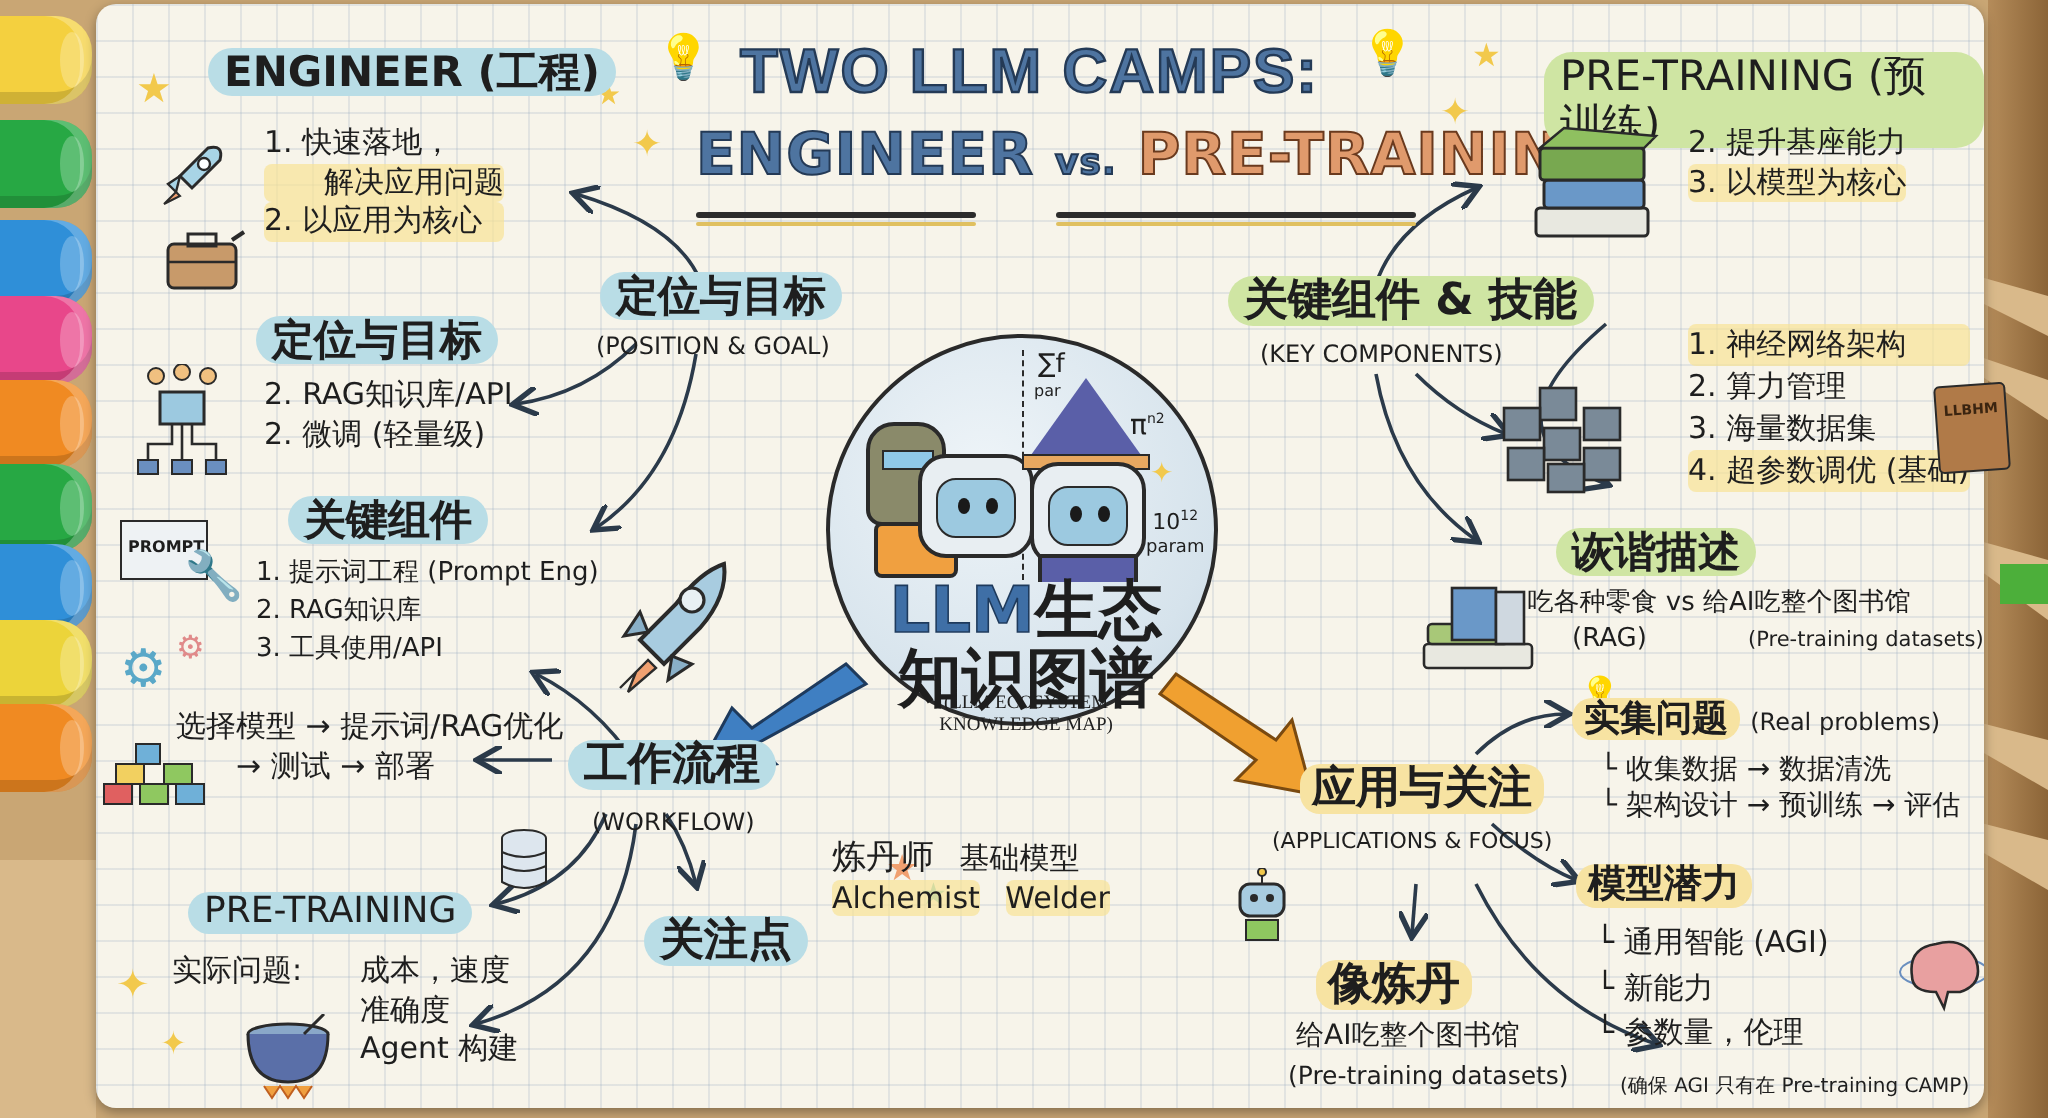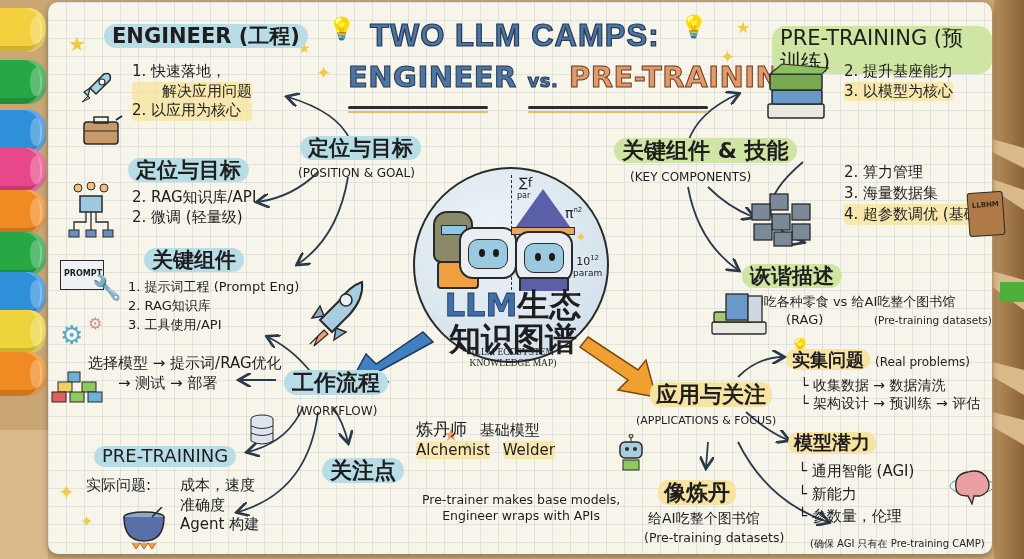--- a/index.html
+++ b/index.html
@@ -325,24 +325,20 @@
     </div>
     <div class="abs center-sub" style="left:30px;top:178px;width:136px;">(LLM ECOSYSTEM KNOWLEDGE MAP)</div>
   </div>
 
   <div class="abs t-md" style="left:368px;top:416px;">
     <span style="font-size:17px;">炼丹师</span>
     <span style="margin-left:8px;font-size:15px;">基础模型</span><br>
     <span class="hl-yellow-soft">Alchemist</span>
     <span class="hl-yellow-soft" style="margin-left:8px;">Welder</span>
   </div>
-  <div class="abs t-sm" style="left:374px;top:490px;text-align:center;font-size:12.5px;">
-    <span class="list-item">Pre-trainer makes base models,</span>
-    <span class="list-item">Engineer wraps with APIs</span>
-  </div>
 
   <svg class="icon" style="left:566px;top:432px;width:34px;height:38px;" viewBox="0 0 34 38">
     <line x1="17" y1="2" x2="17" y2="8" stroke="#2a2a2a"></line>
       <circle cx="17" cy="2" r="2" fill="#f2c94c" stroke="#2a2a2a"></circle>
     <rect x="6" y="8" width="22" height="16" rx="5" fill="#a8cce0" stroke="#2a2a2a" stroke-width="1.5"></rect>
     <circle cx="13" cy="15" r="2" fill="#2a2a2a"></circle>
       <circle cx="21" cy="15" r="2" fill="#2a2a2a"></circle>
     <rect x="9" y="26" width="16" height="10" fill="#8fc860" stroke="#2a2a2a"></rect>
   </svg>
 
@@ -355,20 +351,21 @@
   <svg class="icon" style="left:716px;top:58px;width:66px;height:66px;" viewBox="0 0 66 66">
     <rect x="4" y="44" width="56" height="14" rx="2" fill="#e8e8e0" stroke="#2a2a2a" stroke-width="1.5"></rect>
     <rect x="8" y="30" width="50" height="14" rx="2" fill="#6a98c8" stroke="#2a2a2a" stroke-width="1.5"></rect>
     <rect x="6" y="14" width="52" height="16" rx="2" fill="#78a850" stroke="#2a2a2a" stroke-width="1.5"></rect>
     <polygon points="6,14 18,4 64,8 58,14" fill="#8fc060" stroke="#2a2a2a" stroke-width="1.2"></polygon>
   </svg>
 
   <div class="abs h-lg hl-green" style="left:566px;top:136px;font-size:22px;">关键组件 &amp; 技能</div>
   <div class="abs t-sm" style="left:582px;top:168px;">(KEY COMPONENTS)</div>
   <div class="abs t-md" style="left:796px;top:160px;line-height:1.4;">
+    <span class="list-item hl-yellow-soft">1. 神经网络架构</span>
     <span class="list-item">2. 算力管理</span>
     <span class="list-item">3. 海量数据集</span>
     <span class="list-item hl-yellow-soft">4. 超参数调优 (基础)</span>
   </div>
 
   <svg class="icon" style="left:700px;top:190px;width:72px;height:56px;" viewBox="0 0 72 56">
     <g stroke="#2a2a2a" stroke-width="1.3" fill="#7a8a98">
       <rect x="22" y="2" width="18" height="16"></rect>
         <rect x="4" y="12" width="18" height="16"></rect>
         <rect x="44" y="12" width="18" height="16"></rect>
@@ -376,21 +373,21 @@
         <rect x="6" y="32" width="18" height="16"></rect>
         <rect x="44" y="32" width="18" height="16"></rect>
       <rect x="26" y="40" width="18" height="14"></rect>
     </g>
   </svg>
 
   <div class="abs" style="left:948px;top:186px;width:0;height:0;"></div>
   <div class="abs" style="left:942px;top:198px;width:0;"></div>
   <div class="abs" style="left:938px;top:0;"></div>
 
-  <div class="abs h-lg hl-green" style="left:694px;top:262px;">诙谐描述</div>
+  <div class="abs h-lg hl-green" style="left:730px;top:262px;">诙谐描述</div>
   <div class="abs t-sm" style="left:690px;top:292px;font-size:13px;white-space:nowrap;">
     <span>给AI吃各种零食</span>
     <span>vs</span>
     <span>给AI吃整个图书馆</span>
   </div>
   <div class="abs t-sm" style="left:738px;top:310px;font-size:13px;">(RAG)</div>
   <div class="abs t-xs" style="left:826px;top:312px;">(Pre-training datasets)</div>
 
   <svg class="icon" style="left:660px;top:290px;width:62px;height:46px;" viewBox="0 0 62 46">
     <rect x="4" y="30" width="54" height="12" rx="2" fill="#e8e8e0" stroke="#2a2a2a" stroke-width="1.3"></rect>

